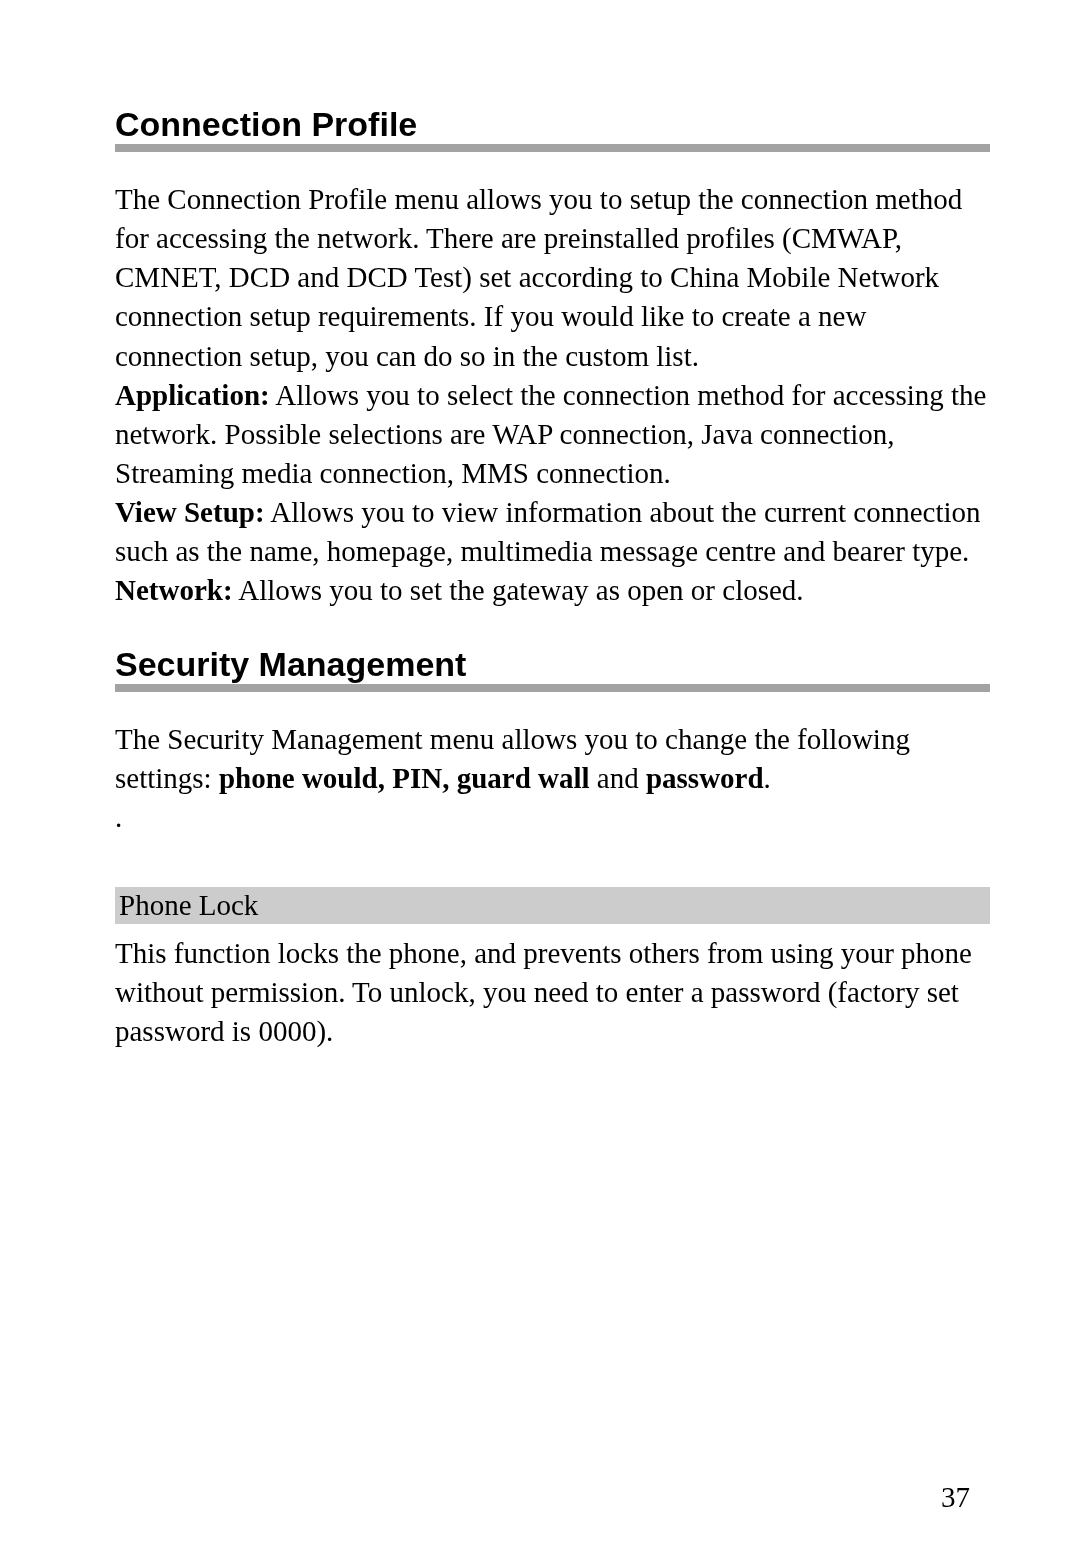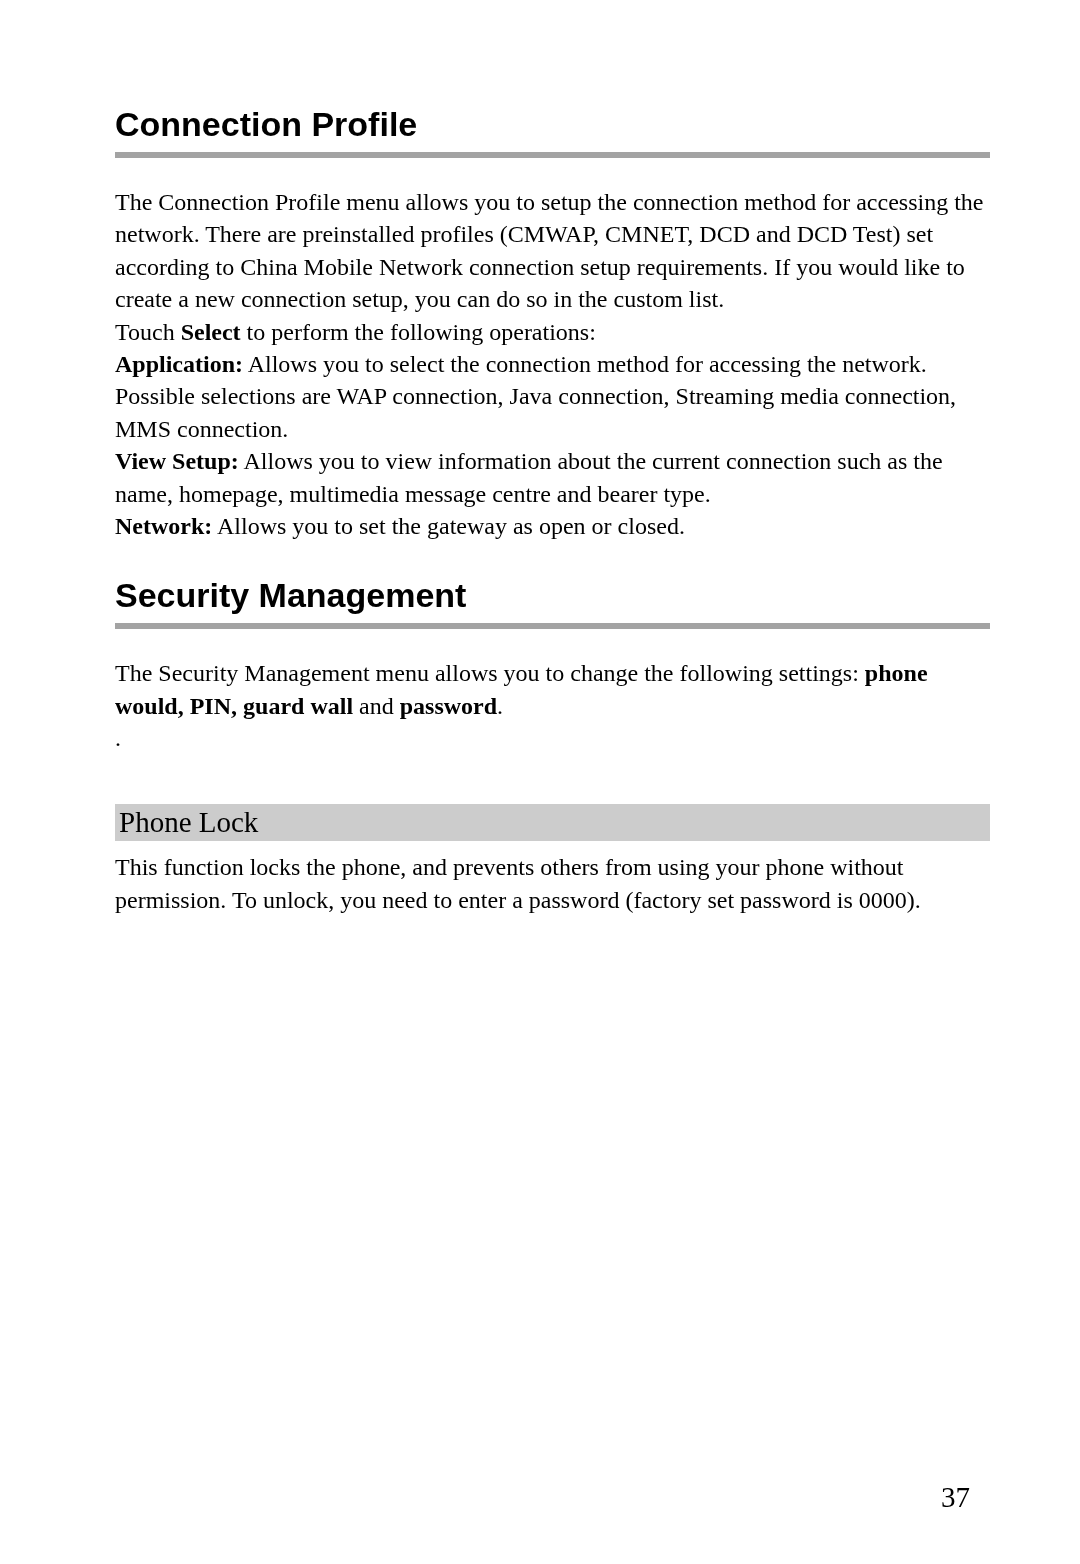--- a/index.html
+++ b/index.html
@@ -13,29 +13,28 @@
     width: 1080px;
     height: 1564px;
     padding: 105px 90px 60px 115px;
     color: #000;
     position: relative;
   }
   .section-heading {
     font-family: Arial, Helvetica, sans-serif;
     font-weight: bold;
     font-size: 34px;
-    border-bottom: 6px solid #a3a3a3;
-    padding-bottom: 8px;
+    border-bottom: 8px solid #a3a3a3;
     margin-bottom: 28px;
   }
   .section-heading.second {
     margin-top: 34px;
   }
   .para {
-    font-size: 24px;
+    font-size: 29px;
     line-height: 1.35;
   }
   .inline-bold {
     font-weight: bold;
   }
   .sub-heading {
     background: #cccccc;
     font-weight: normal;
     font-size: 29px;
     padding: 2px 4px;
@@ -54,23 +53,20 @@
   }
 </style>
 </head>
 <body>
 
 <h2 class="section-heading">Connection Profile</h2>
 
 <div class="content-block">
   <div class="para">The Connection Profile menu allows you to setup the connection method for accessing the network. There are preinstalled profiles (CMWAP, CMNET, DCD and DCD Test) set according to China Mobile Network connection setup requirements. If you would like to create a new connection setup, you can do so in the custom list.</div>
 
-  <div class="para">
-    <span>Touch </span><span class="inline-bold">Select</span><span> to perform the following operations:</span>
-  </div>
 
 
   <div class="para">
     <span class="inline-bold">Application:</span><span> Allows you to select the connection method for accessing the network. Possible selections are WAP connection, Java connection, Streaming media connection, MMS connection.</span>
   </div>
 
   <div class="para">
     <span class="inline-bold">View Setup:</span><span> Allows you to view information about the current connection such as the name, homepage, multimedia message centre and bearer type.</span>
   </div>
 

